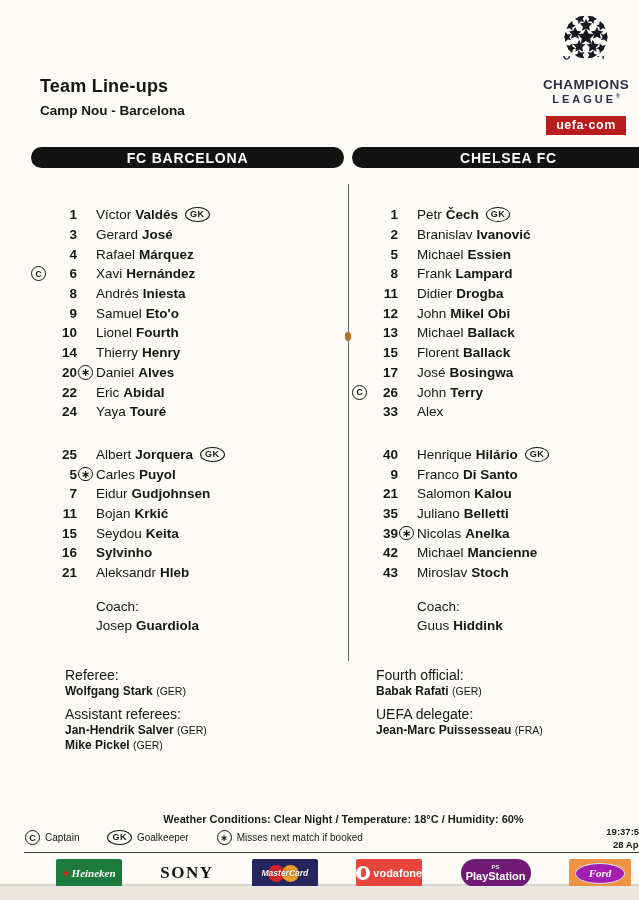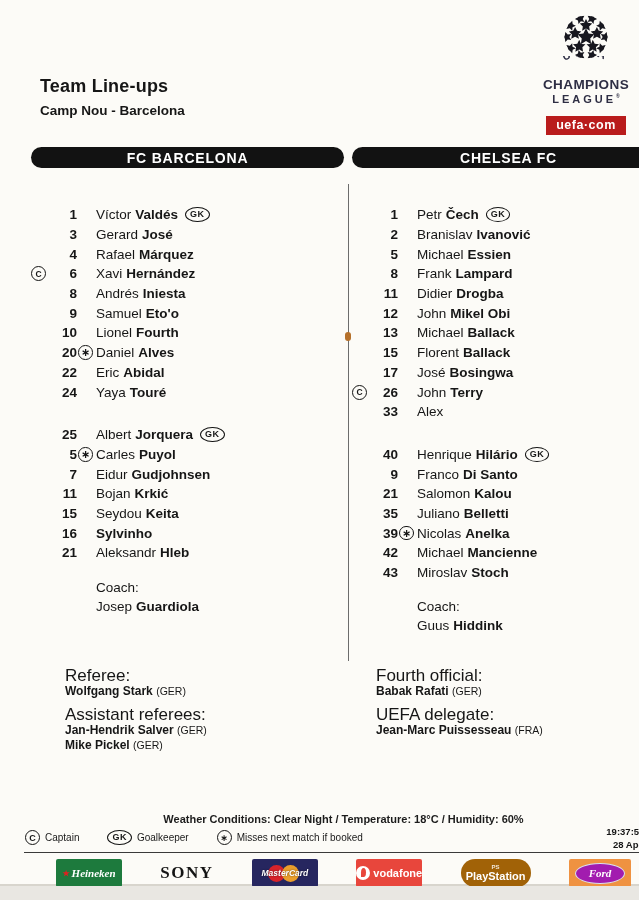--- a/index.html
+++ b/index.html
@@ -46,21 +46,21 @@
             border:1.5px solid #141414;border-radius:50%;padding:0 4px 1px;
             font-size:9px;font-weight:700;letter-spacing:.5px;}
   .subs-list{margin-top:23px;}
   .coach{margin-top:15px;margin-left:65px;font-size:13.5px;line-height:19px;}
   .coach-name .coach-first{font-weight:400;}
   .coach-name .coach-last{font-weight:700;margin-left:4px;}
   
   .officials{position:absolute;left:65px;right:0;top:668px;display:flex;}
   .off-col{width:312px;}
   .off-group{margin-bottom:8px;}
-  .off-label{font-size:17px;line-height:15.5px;}
+  .off-label{font-size:14px;line-height:15.5px;}
   .off-name{font-size:12px;line-height:15.5px;}
   .on-n{font-weight:700;}
   .on-c{font-size:10.5px;font-weight:400;}
   
   .weather{position:absolute;left:0;right:0;top:813px;text-align:center;
            font-size:11px;font-weight:600;color:#1c1c1c;}
   .legend{position:absolute;left:25px;top:830px;display:flex;align-items:center;}
   .lg-item{display:flex;align-items:center;margin-right:28px;}
   .lg-badge{display:flex;align-items:center;justify-content:center;font-weight:700;
             border:1.3px solid #141414;margin-right:5px;}
@@ -252,20 +252,33 @@
     <span class="num">10</span>
     <span class="star-slot">
               <span class="star-badge" style="visibility: hidden;">∗</span>
             </span>
     <span class="pname">
       <span class="first">Lionel</span><span class="last">Fourth</span>
     </span>
 
   </div>
 
+  <div class="player-row">
+    <span class="cap-slot">
+              <span class="cap-badge" style="visibility: hidden;">C</span>
+            </span>
+    <span class="num">14</span>
+    <span class="star-slot">
+              <span class="star-badge" style="visibility: hidden;">∗</span>
+            </span>
+    <span class="pname">
+      <span class="first">Thierry</span><span class="last">Henry</span>
+    </span>
+
+  </div>
 
   <div class="player-row">
     <span class="cap-slot">
               <span class="cap-badge" style="visibility: hidden;">C</span>
             </span>
     <span class="num">20</span>
     <span class="star-slot">
               <span class="star-badge" style="visibility: visible;">∗</span>
             </span>
     <span class="pname">
@@ -731,21 +744,21 @@
         <span class="mc-c mc-red"></span>
         <span class="mc-c mc-org"></span>
         <span class="mc-text">MasterCard</span>
       </div>
       <div class="sp sp-vodafone" style="background: rgb(232, 70, 60);">
         <span class="vf-mark">
           <span class="vf-drop"></span>
         </span>
         <span class="vf-text">vodafone</span>
       </div>
-      <div class="sp sp-playstation" style="background: #a16207; border-radius: 14px;">
+      <div class="sp sp-playstation" style="background: #701a75; border-radius: 14px;">
         <span class="ps-mark">PS</span>
         <span class="ps-text">PlayStation</span>
       </div>
       <div class="sp sp-ford" style="background: rgb(239, 146, 65);">
         <span class="ford-oval" style="background: #a21caf;">
           <span class="ford-text">Ford</span>
         </span>
       </div>
     </div>
 </div>

